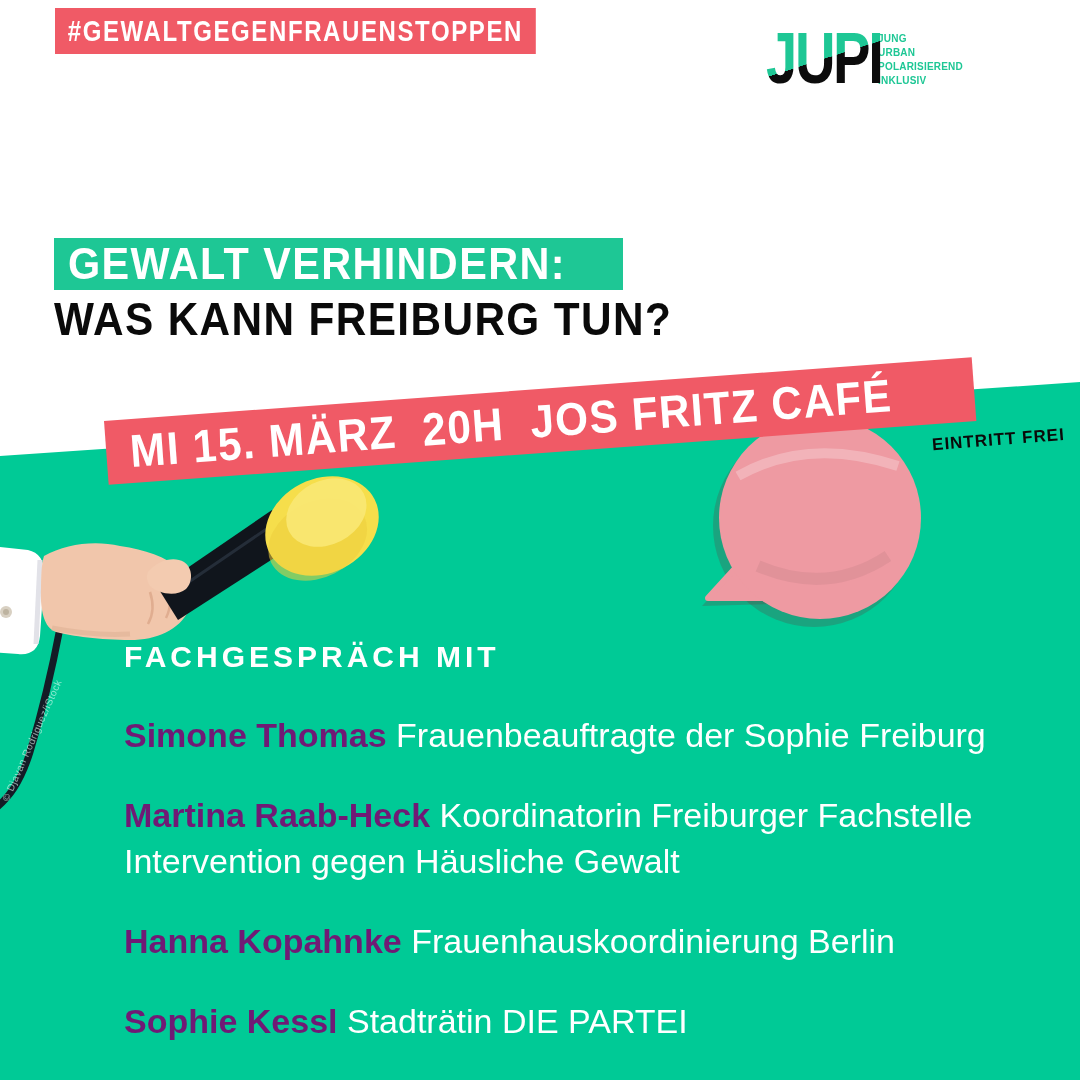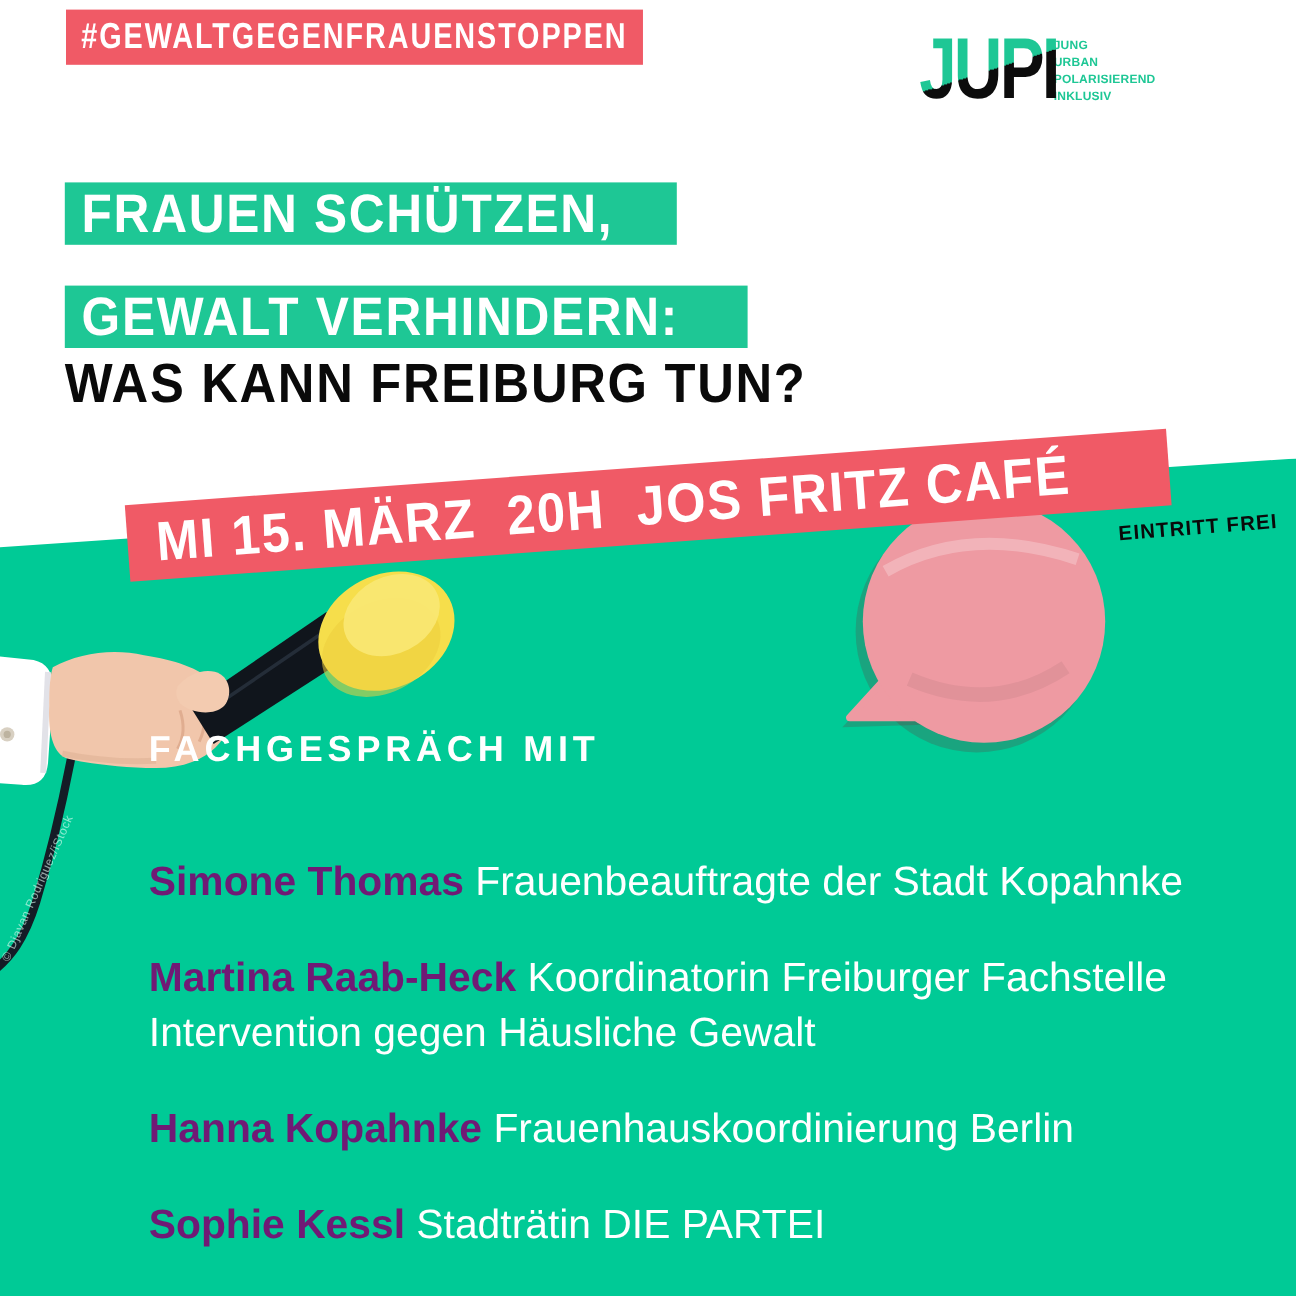--- a/index.html
+++ b/index.html
@@ -51,21 +51,21 @@
 
   
   .mic-art{position:absolute;left:0;top:460px;z-index:4;}
 
   
   .photo-credit{position:absolute;left:10px;top:792px;color:rgba(235,255,248,.6);
     font-size:10px;letter-spacing:.5px;transform:rotate(-66deg);transform-origin:left bottom;
     z-index:5;white-space:pre;}
 
   
-  .section-title{position:absolute;left:124px;top:608px;color:#ffffff;font-weight:700;
+  .section-title{position:absolute;left:124px;top:640px;color:#ffffff;font-weight:700;
     font-size:30px;letter-spacing:4px;z-index:6;white-space:pre;}
   .speakers{position:absolute;left:124px;top:712px;width:880px;z-index:6;}
   .speaker-row{font-size:34px;line-height:46px;margin-bottom:34px;}
   .speaker-name{color:#701a75;font-weight:700;}
   .speaker-role{color:#ffffff;font-weight:400;}
 </style>
 </head>
 <body>
 
 <div id="poster">
@@ -81,23 +81,20 @@
       <div class="logo-wordmark">JUPI</div>
       <div class="logo-tagline">
         <div>JUNG</div>
         <div>URBAN</div>
         <div>POLARISIEREND</div>
         <div>INKLUSIV</div>
       </div>
     </div>
   </div>
 
-  <div class="headline-block" id="headline-1">
-    <span>FRAUEN SCHÜTZEN,</span>
-  </div>
   <div class="headline-block" id="headline-2">
     <span>GEWALT VERHINDERN:</span>
   </div>
   <div class="headline-plain">WAS KANN FREIBURG TUN?</div>
 
   <div class="bubble">
     <svg width="245" height="235" viewBox="0 0 245 235">
       <circle cx="116" cy="120" r="101" fill="rgba(120,30,45,0.22)"></circle>
       <polygon points="72,198 4,200 48,152" fill="rgba(120,30,45,0.22)"></polygon>
       <polygon points="76,192 10,192 52,146" fill="#ee9aa2" stroke="#ee9aa2" stroke-width="6" stroke-linejoin="round"></polygon>
@@ -142,21 +139,21 @@
     </svg>
   </div>
 
   <div class="photo-credit">© Djavan Rodriguez/iStock</div>
 
   <div class="section-title">FACHGESPRÄCH MIT</div>
 
   <div class="speakers">
     <div class="speaker-row">
       <span class="speaker-name">Simone Thomas</span>
-      <span class="speaker-role">Frauenbeauftragte der Stadt Kopahnke</span>
+      <span class="speaker-role">Frauenbeauftragte der Sophie Freiburg</span>
     </div>
     <div class="speaker-row">
       <span class="speaker-name">Martina Raab-Heck</span>
       <span class="speaker-role">Koordinatorin Freiburger Fachstelle Intervention gegen Häusliche Gewalt</span>
     </div>
     <div class="speaker-row">
       <span class="speaker-name">Hanna Kopahnke</span>
       <span class="speaker-role">Frauenhauskoordinierung Berlin</span>
     </div>
     <div class="speaker-row">

